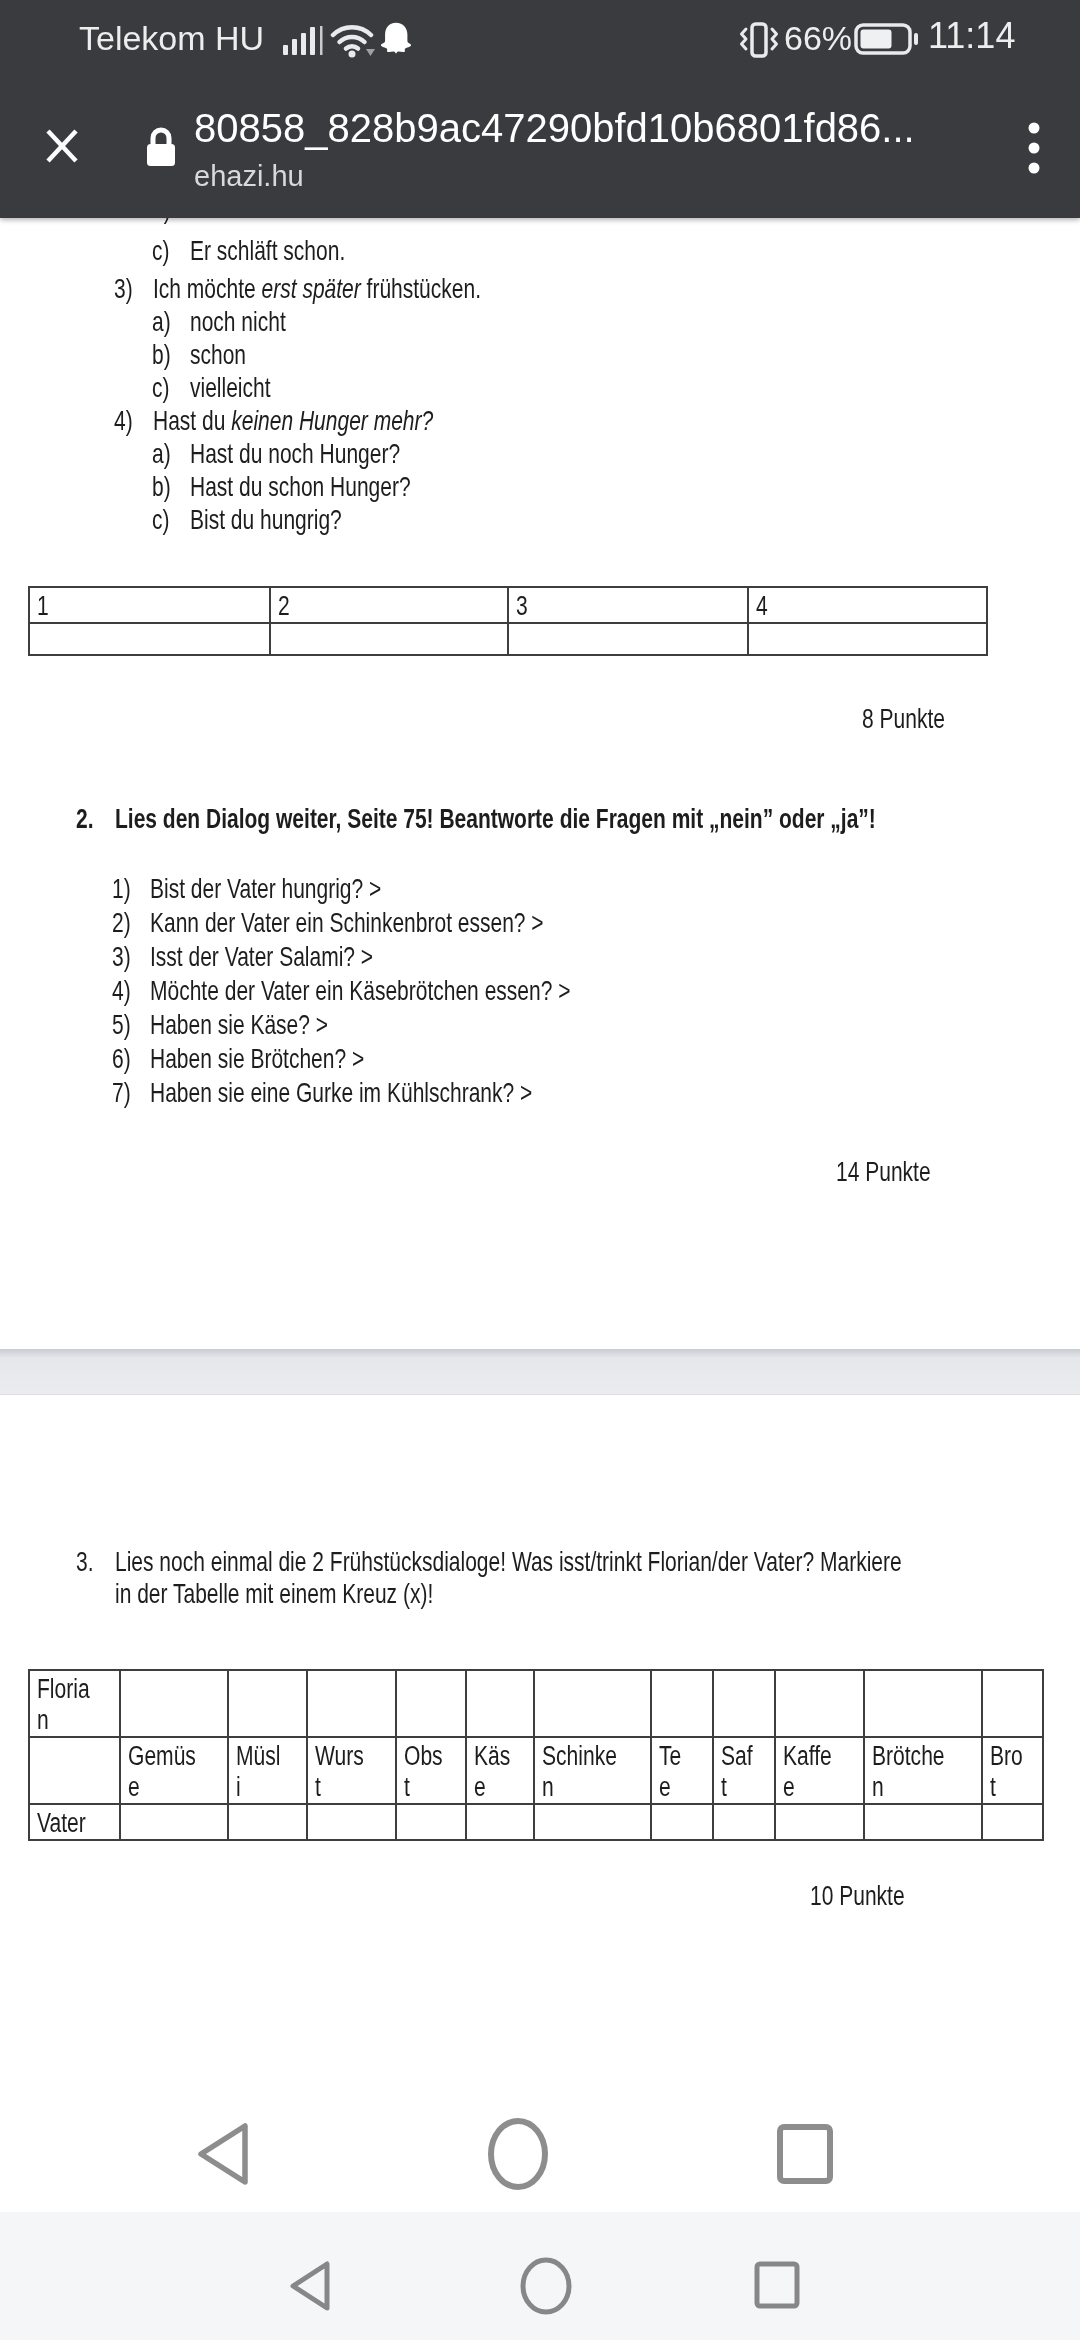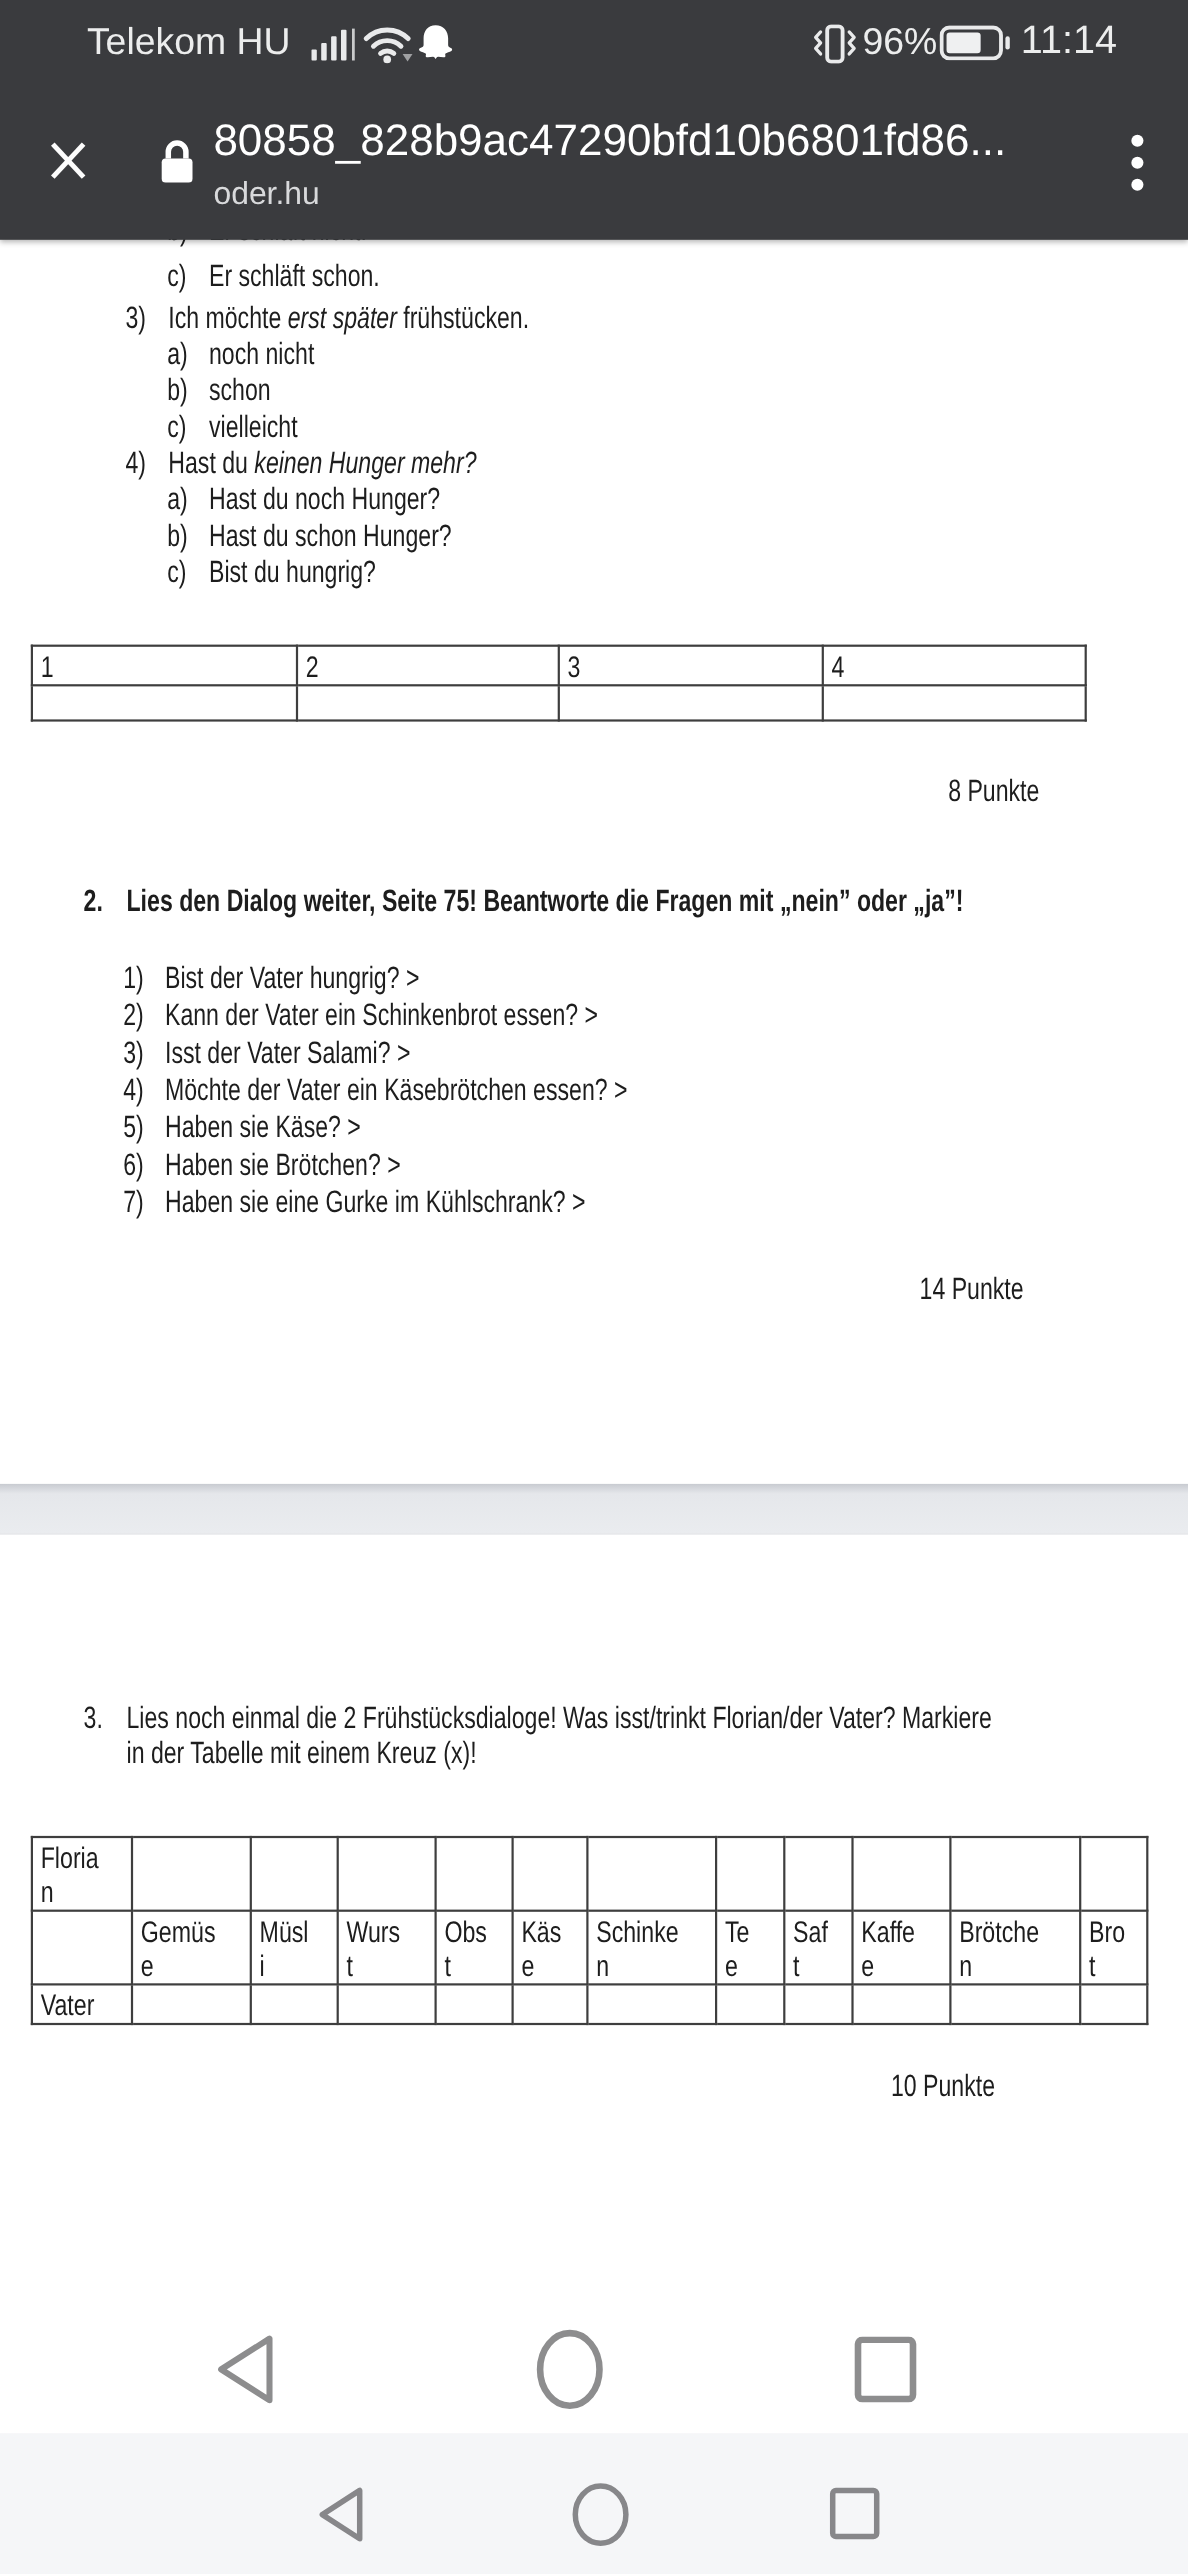--- a/index.html
+++ b/index.html
@@ -313,38 +313,38 @@
     </svg>
     <svg class="icon" style="left:376px;top:20px" width="40" height="38" viewBox="0 0 40 40">
       <path d="M20 3 C12.5 3 8.5 8.5 8.5 15.5 v6.5 c0 1.2-1 2.2-2.6 2.7 -1.6.5-2.5 2-1 3 1.6 1 4.6 1.5 5.6 2.5 1 1-1 3.1 1 3.5 2 .4 4-.5 6-.5 1.6 0 2 2.1 2.5 2.1 s.9-2.1 2.5-2.1 c2 0 4 .9 6 .5 2-.4 0-2.5 1-3.5 1-1 4-1.5 5.6-2.5 1.5-1 .6-2.5-1-3 C33 24.2 32 23.2 32 22 v-6.5 C32 8.5 27.5 3 20 3 Z" fill="#ffffff"></path>
     </svg>
 
     <svg class="icon" style="left:736px;top:22px" width="46" height="36" viewBox="0 0 46 36">
       <rect x="16" y="2" width="14" height="32" rx="3.5" fill="none" stroke="#e9eaeb" stroke-width="3.5"></rect>
       <polyline points="10,7 5.5,12 10,17 5.5,22 10,27" fill="none" stroke="#e9eaeb" stroke-width="3" stroke-linecap="round" stroke-linejoin="round"></polyline>
       <polyline points="36,7 40.5,12 36,17 40.5,22 36,27" fill="none" stroke="#e9eaeb" stroke-width="3" stroke-linecap="round" stroke-linejoin="round"></polyline>
     </svg>
-    <span class="sb-text" style="left:784px;top:20px">96%</span>
+    <span class="sb-text" style="left:784px;top:20px">66%</span>
     <svg class="icon" style="left:854px;top:23px" width="66" height="32" viewBox="0 0 66 32">
       <rect x="2" y="2" width="54" height="28" rx="7" fill="none" stroke="#e9eaeb" stroke-width="3.5"></rect>
       <rect x="6.5" y="6.5" width="31" height="19" rx="3" fill="#eff0f1"></rect>
       <rect x="60" y="10" width="4" height="12" rx="2" fill="#e9eaeb"></rect>
     </svg>
     <span class="sb-text" style="left:928px;top:18px;font-size:36px">11:14</span>
 
     <svg class="icon" style="left:40px;top:124px" width="44" height="44" viewBox="0 0 44 44">
       <line x1="8" y1="7" x2="36" y2="37" stroke="#fdfdfd" stroke-width="4.5"></line>
       <line x1="36" y1="7" x2="8" y2="37" stroke="#fdfdfd" stroke-width="4.5"></line>
     </svg>
     <svg class="icon" style="left:142px;top:124px" width="38" height="46" viewBox="0 0 38 46">
       <path d="M11 20 v-6 a8 8 0 0 1 16 0 v6" fill="none" stroke="#ffffff" stroke-width="5"></path>
       <rect x="5" y="20" width="28" height="22" rx="3.5" fill="#ffffff"></rect>
     </svg>
     <span class="hd-title">80858_828b9ac47290bfd10b6801fd86...</span>
-    <span class="hd-domain">oder.hu</span>
+    <span class="hd-domain">ehazi.hu</span>
     <svg class="icon" style="left:1026px;top:120px" width="16" height="56" viewBox="0 0 16 56">
       <circle cx="8" cy="8" r="5.5" fill="#ffffff"></circle>
       <circle cx="8" cy="28" r="5.5" fill="#ffffff"></circle>
       <circle cx="8" cy="48" r="5.5" fill="#ffffff"></circle>
     </svg>
   </div>
 
 </div>
 
 </body></html>

